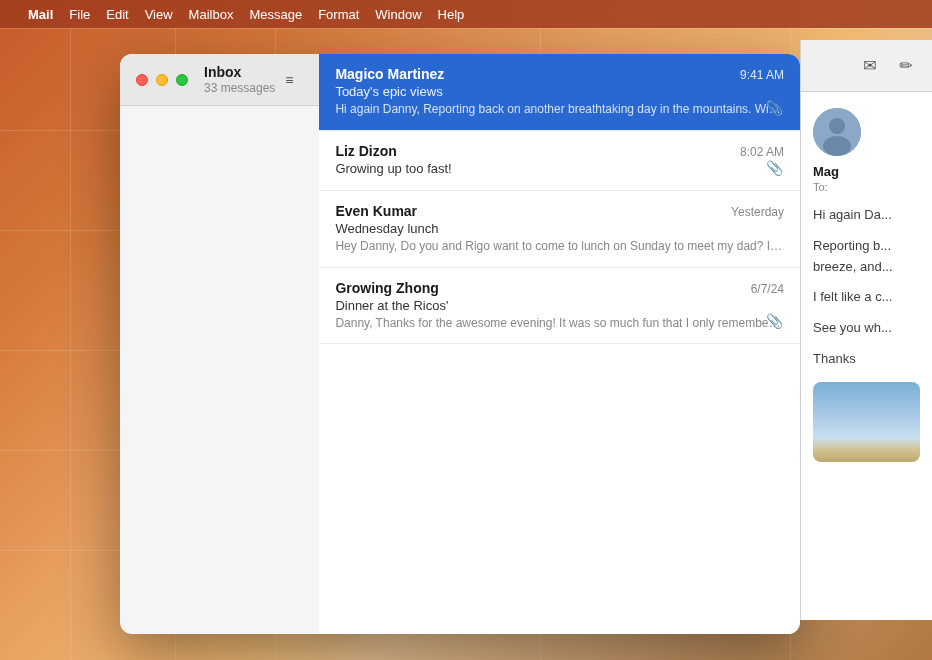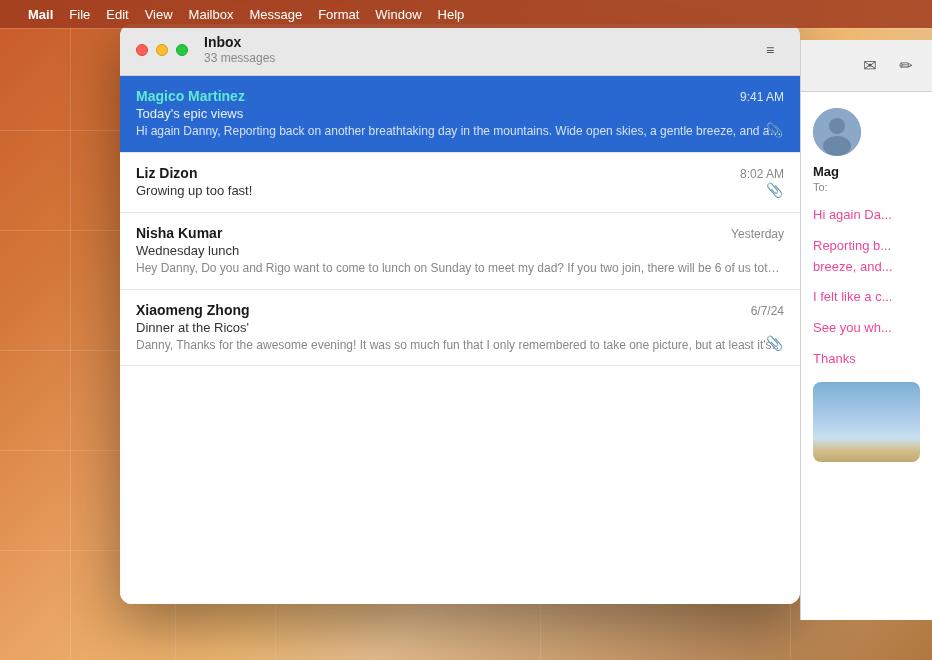--- a/index.html
+++ b/index.html
@@ -39,30 +39,30 @@
       cursor: pointer;
       white-space: nowrap;
     }
     .menubar-item.bold {
       font-weight: 600;
     }
 
     
     .mail-window {
       position: absolute;
-      top: 24px;
+      top: 54px;
       left: 120px;
       width: 680px;
       height: 580px;
       background: #f5f5f5;
       border-radius: 12px;
       box-shadow: 0 20px 60px rgba(0,0,0,0.4);
       overflow: hidden;
       display: flex;
-      flex-direction: column;
+      flex-direction: row;
     }
 
     
     .title-bar {
       background: #e8e8e8;
       height: 52px;
       display: flex;
       align-items: center;
       padding: 0 16px;
       border-bottom: 1px solid #d0d0d0;
@@ -123,21 +123,21 @@
     }
     .message-item {
       padding: 12px 16px;
       border-bottom: 1px solid #e8e8e8;
       cursor: pointer;
       position: relative;
     }
     .message-item.selected {
       background: #2968d0;
     }
-    .message-item.selected .sender-name { color: #5eead4; }
+    .message-item.selected .sender-name { color: #ffffff; }
     .message-item.selected .message-time { color: rgba(255,255,255,0.85); }
     .message-item.selected .subject { color: rgba(255,255,255,0.9); }
     .message-item.selected .preview { color: rgba(255,255,255,0.8); }
 
     .message-header {
       display: flex;
       justify-content: space-between;
       align-items: baseline;
       margin-bottom: 2px;
     }
@@ -234,21 +234,21 @@
       color: #1a1a1a;
       margin-bottom: 2px;
     }
     .detail-to {
       font-size: 11px;
       color: #888;
       margin-bottom: 12px;
     }
     .detail-body {
       font-size: 13px;
-      color: #ec4899;
+      color: #404040;
       line-height: 1.6;
     }
     .detail-body p {
       margin-bottom: 10px;
     }
 
     
     .bg-lines {
       position: absolute;
       top: 0; left: 0; right: 0; bottom: 0;
@@ -338,30 +338,30 @@
       <div class="message-item">
       <div class="message-header">
         <span class="sender-name">Liz Dizon</span>
         <span class="message-time">8:02 AM</span>
       </div>
       <div class="subject">Growing up too fast!</div>
       <span class="attachment-icon">📎</span>
     </div>
       <div class="message-item">
       <div class="message-header">
-        <span class="sender-name">Nisha Kumar</span>
+        <span class="sender-name">Even Kumar</span>
         <span class="message-time">Yesterday</span>
       </div>
       <div class="subject">Wednesday lunch</div>
       <div class="preview">Hey Danny, Do you and Rigo want to come to lunch on Sunday to meet my dad? If you two join, there will be 6 of us total. Would be a fun group. Even if you ca...</div>
 
     </div>
       <div class="message-item">
       <div class="message-header">
-        <span class="sender-name">Xiaomeng Zhong</span>
+        <span class="sender-name">Growing Zhong</span>
         <span class="message-time">6/7/24</span>
       </div>
       <div class="subject">Dinner at the Ricos'</div>
       <div class="preview">Danny, Thanks for the awesome evening! It was so much fun that I only remembered to take one picture, but at least it's a good one. The family and I...</div>
       <span class="attachment-icon">📎</span>
     </div>
     </div>
 </div>
 
 <div class="detail-panel">

